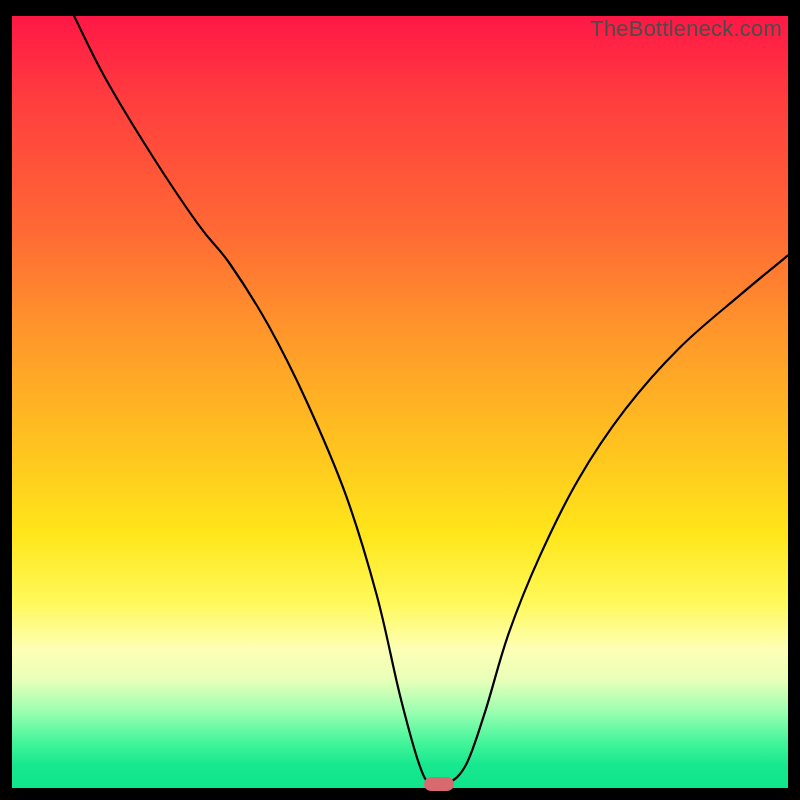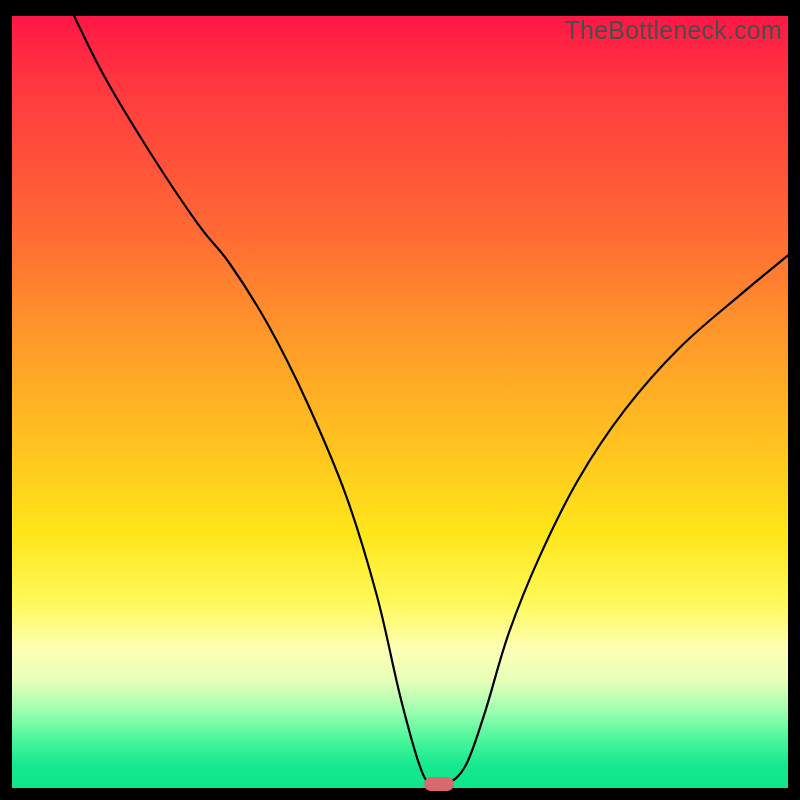--- a/index.html
+++ b/index.html
@@ -41,21 +41,21 @@
       #45f59a 94%,
       #17e88f 97%,
       #0ee58b 100%
     );
   }
   .watermark {
     position: absolute;
     top: 0px;
     right: 6px;
     color: #4c4c4c;
-    font-size: 25px;
+    font-size: 22px;
     font-weight: 500;
     letter-spacing: 0.2px;
     user-select: none;
   }
   svg.curve {
     position: absolute;
     left: 0;
     top: 0;
     width: 776px;
     height: 772px;

